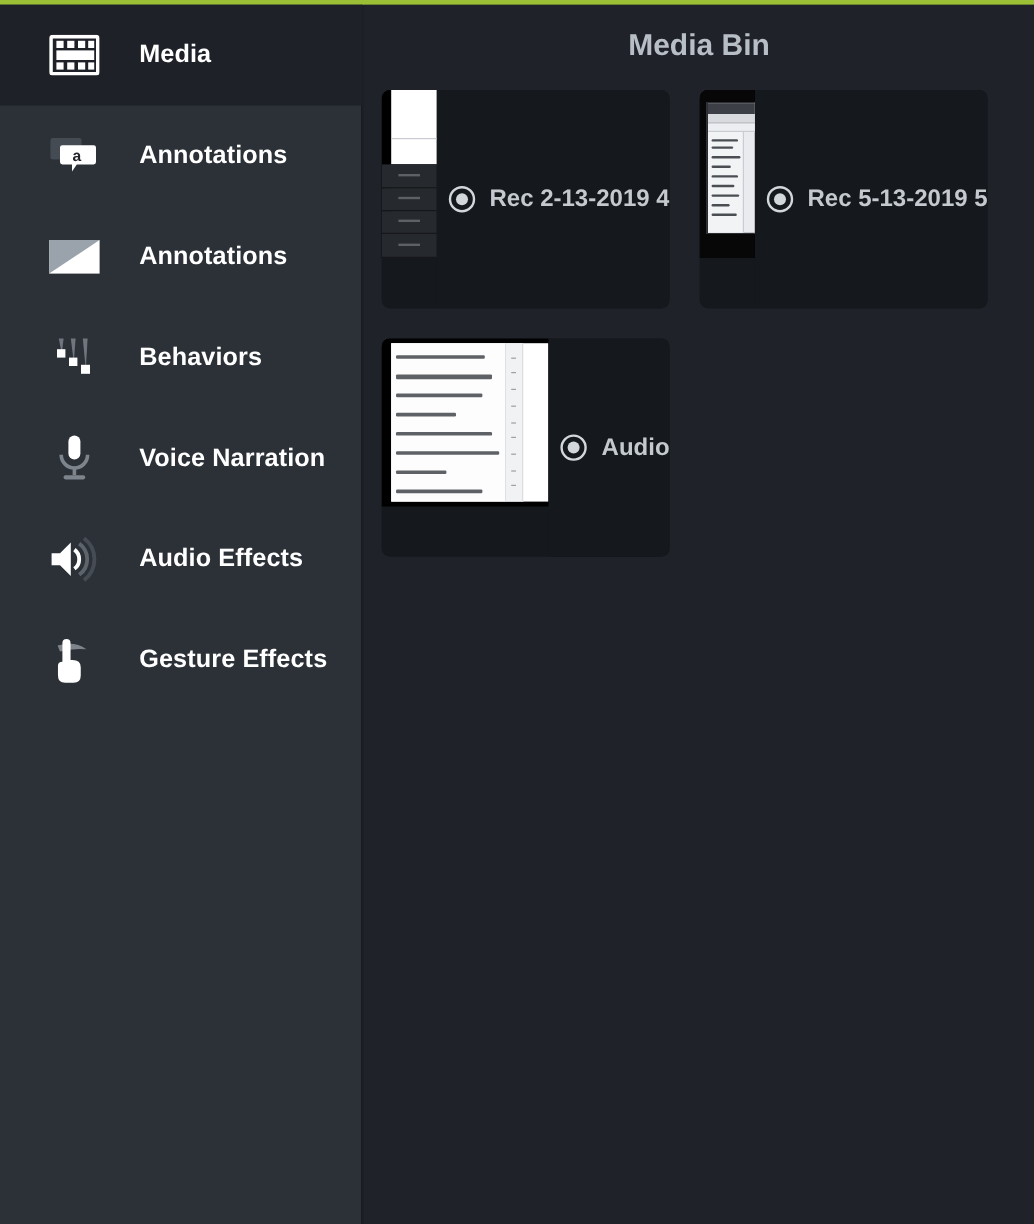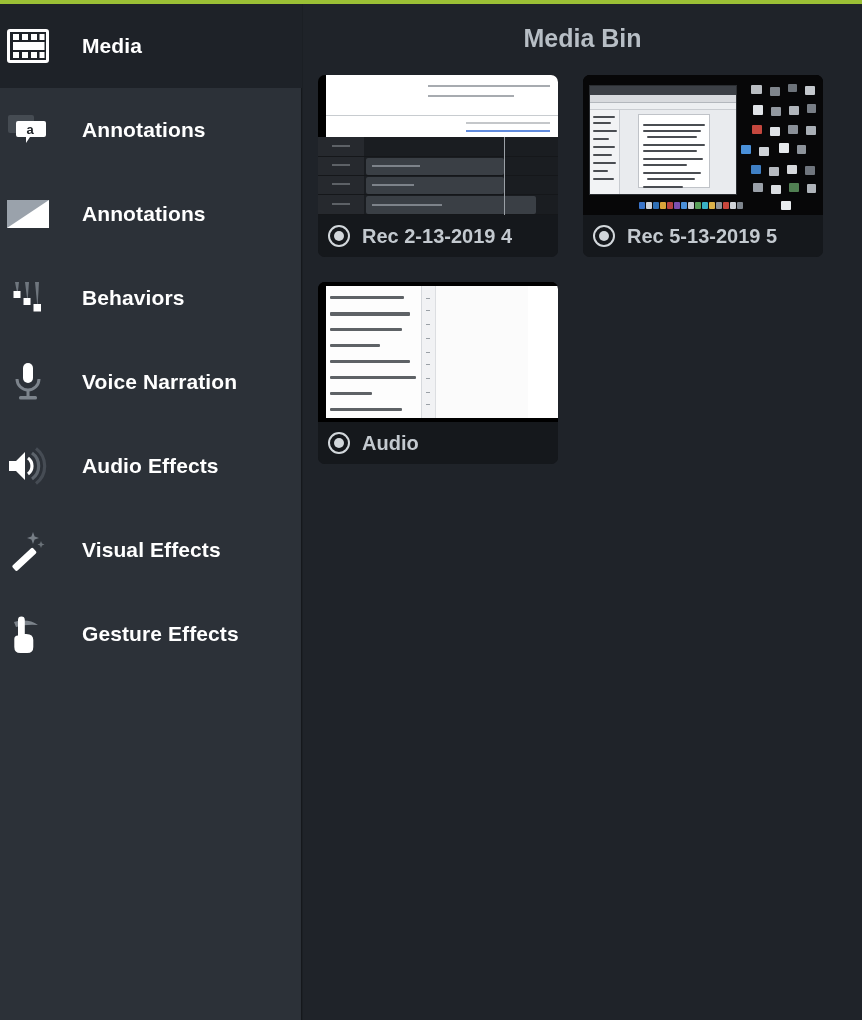--- a/index.html
+++ b/index.html
@@ -19,20 +19,21 @@
 
   
   .sidebar {
     position:absolute; top:4px; left:0; width:302px; height:1016px;
     background:#2c3138;
     border-right:1px solid #15181c;
   }
   .side-item {
     position:relative; display:flex; align-items:center;
     height:84px; width:302px;
+    padding-left:34px;
   }
   .side-item.selected { background:#1e2228; }
   .side-item .ic {
     width:56px; height:52px; flex:0 0 56px;
     display:flex; align-items:center; justify-content:center;
   }
   .side-item .lbl {
     margin-left:26px;
     color:#ffffff; font-size:21px; font-weight:bold;
     letter-spacing:.1px; white-space:nowrap;
@@ -54,21 +55,21 @@
     display:flex; flex-wrap:wrap;
     gap:25px 25px;
   }
 
   
   .card {
     width:240px; height:182px;
     background:#15181c;
     border-radius:7px;
     overflow:hidden;
-    display:flex; flex-direction:column;
+    display:flex; flex-direction:row;
     flex:0 0 auto;
   }
   .card .thumb {
     width:240px; height:140px;
     background:#000;
     position:relative; overflow:hidden;
   }
   .card .caption {
     flex:1; display:flex; align-items:center;
     padding-left:10px;
@@ -205,32 +206,20 @@
         <svg width="46" height="38" viewBox="0 0 46 38">
           <path d="M4 14 H11 L20 5 V33 L11 24 H4 Z" fill="#ffffff"></path>
           <path d="M23 11 a10 10 0 0 1 0 16" fill="none" stroke="#ffffff" stroke-width="3.2"></path>
           <path d="M27 6 a16 16 0 0 1 0 26" fill="none" stroke="#5d646c" stroke-width="3.2"></path>
           <path d="M31 1.5 a22 22 0 0 1 0 35" fill="none" stroke="#464c54" stroke-width="3.2"></path>
         </svg>
       </span>
       <span class="lbl">Audio Effects</span>
     </div>
 
-    <div class="side-item">
-      <span class="ic">
-        <svg width="44" height="44" viewBox="0 0 44 44">
-          <g transform="rotate(0)">
-            <rect x="4" y="28" width="28" height="7" rx="1.5" fill="#ffffff" transform="rotate(-43 18 31)"></rect>
-          </g>
-          <path d="M27 4 L28.6 8.4 L33 10 L28.6 11.6 L27 16 L25.4 11.6 L21 10 L25.4 8.4 Z" fill="#777e86"></path>
-          <path d="M35 13 L36 15.5 L38.5 16.5 L36 17.5 L35 20 L34 17.5 L31.5 16.5 L34 15.5 Z" fill="#6b7279"></path>
-        </svg>
-      </span>
-      <span class="lbl">Visual Effects</span>
-    </div>
 
 
     <div class="side-item">
       <span class="ic">
         <svg width="44" height="44" viewBox="0 0 44 44">
           <path d="M8 10 q14 -4 24 3 q-12 -1 -22 2 Z" fill="#7d848c"></path>
           <path d="M12 8 a3.4 3.4 0 0 1 6.8 0 v14 h1.5 q7 0 7 6 v7 q0 6 -6 6 h-7 q-6 0 -6 -6 v-8 q0 -3.5 3.7 -3.5 v-15.5 Z" fill="#ffffff"></path>
         </svg>
       </span>
       <span class="lbl">Gesture Effects</span>

